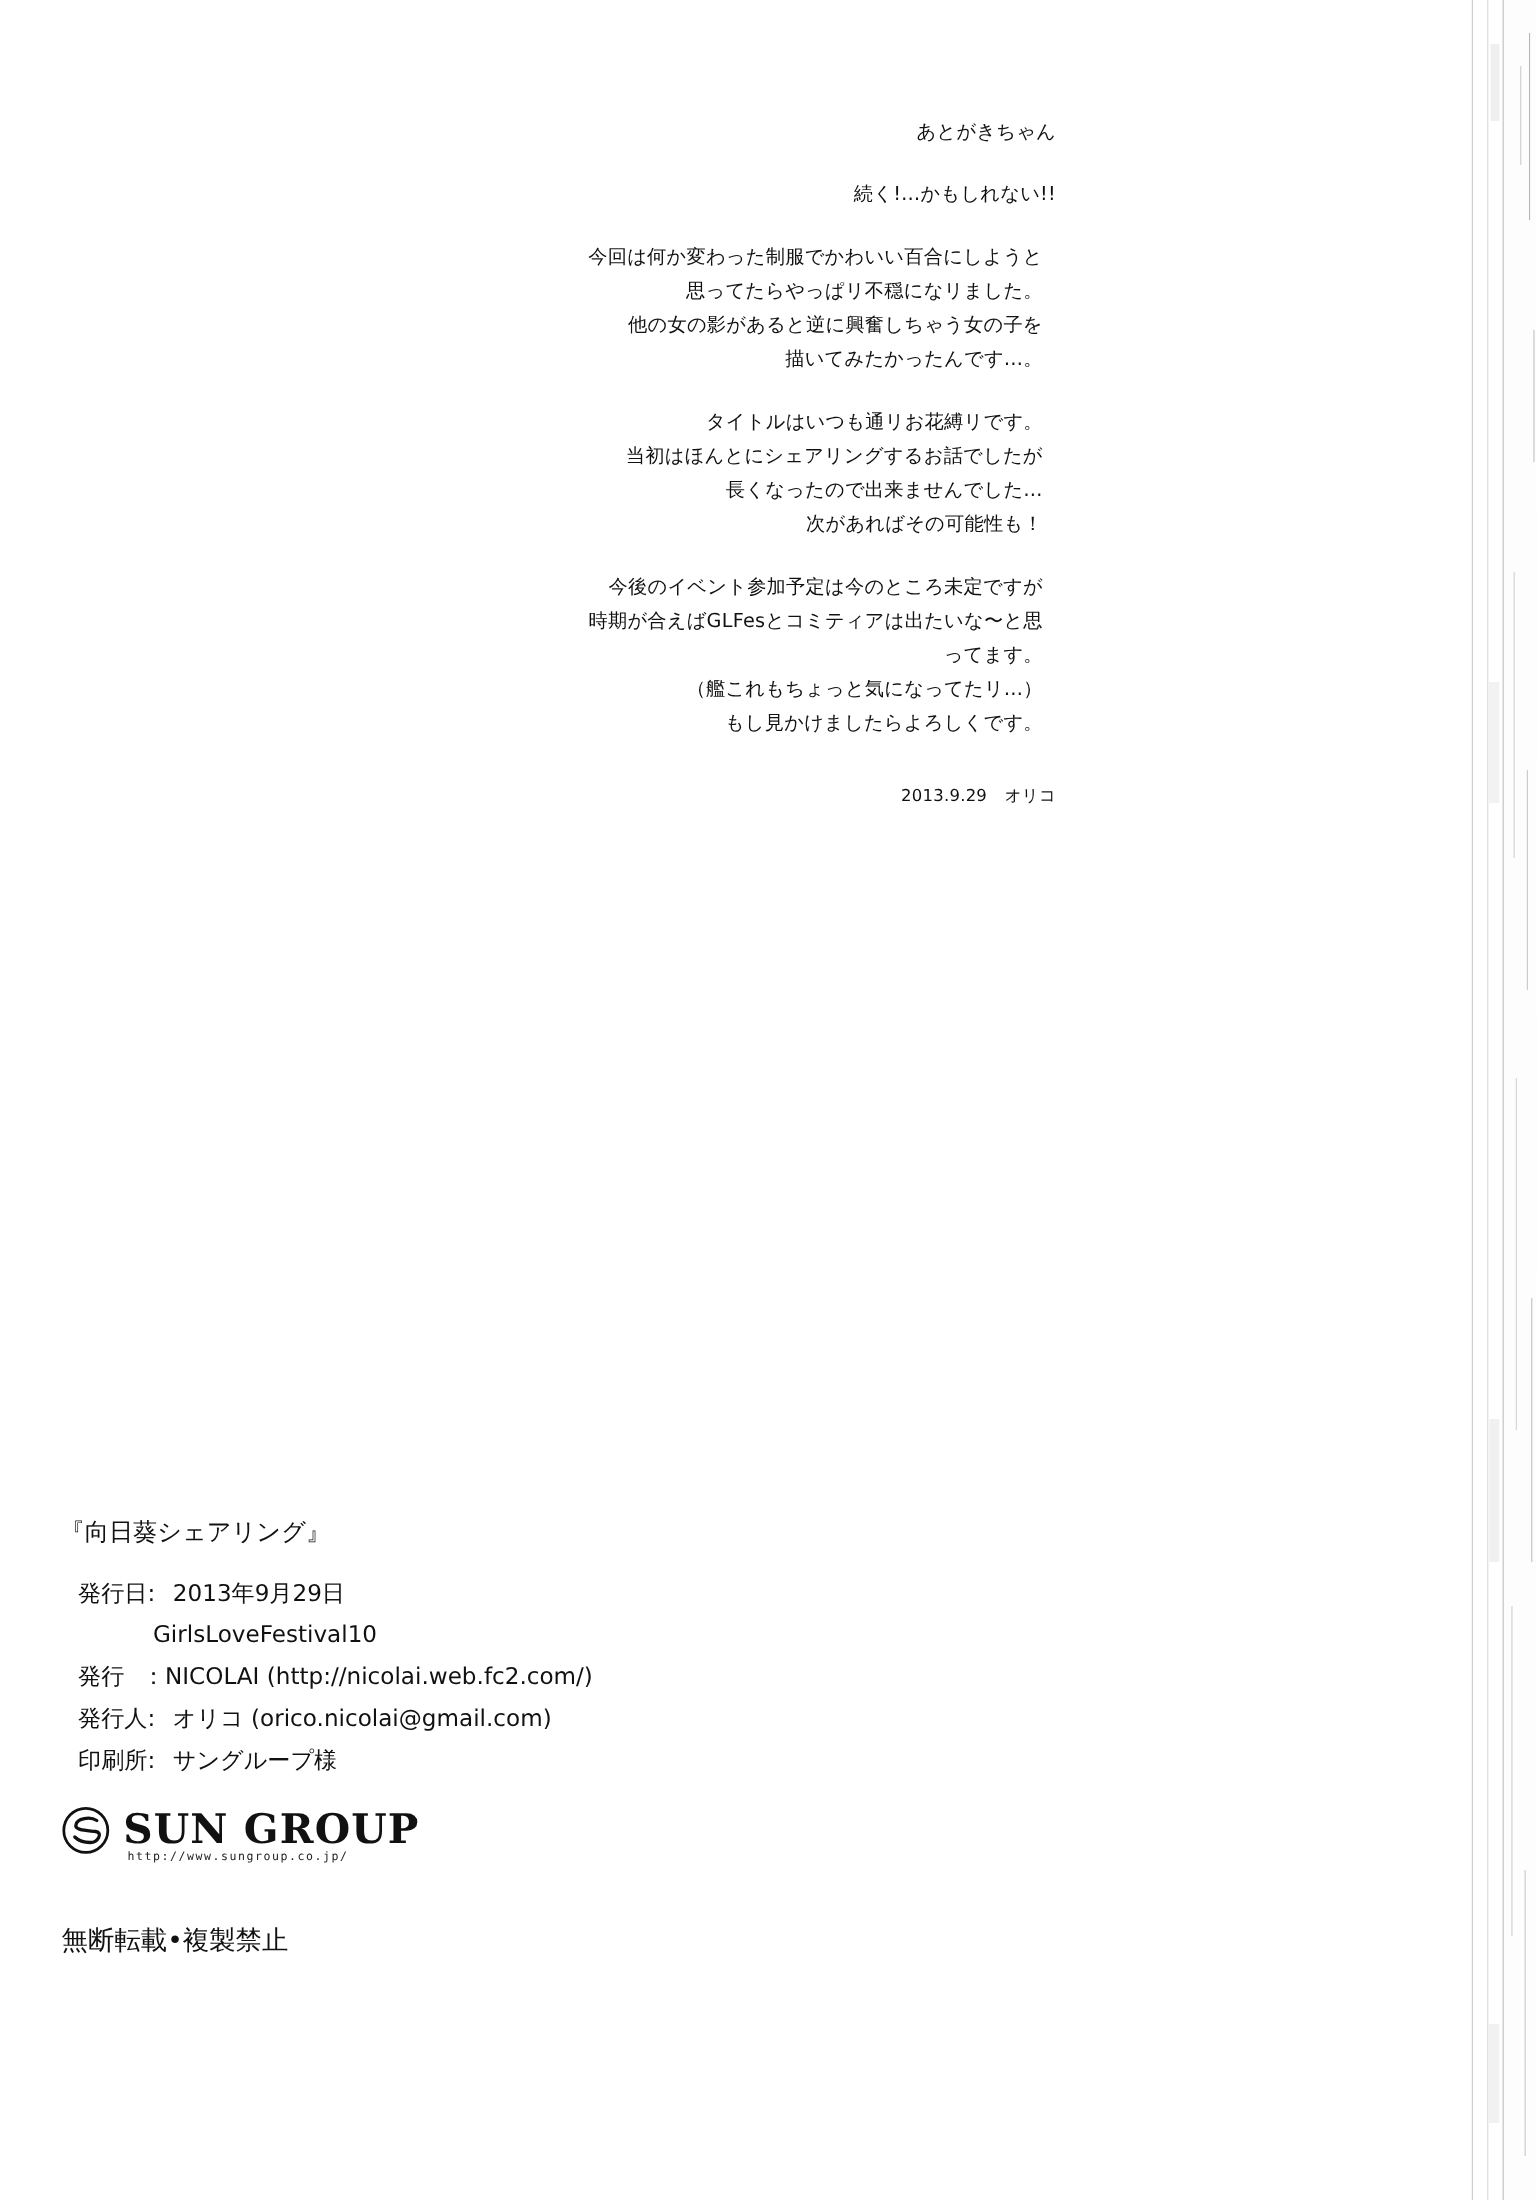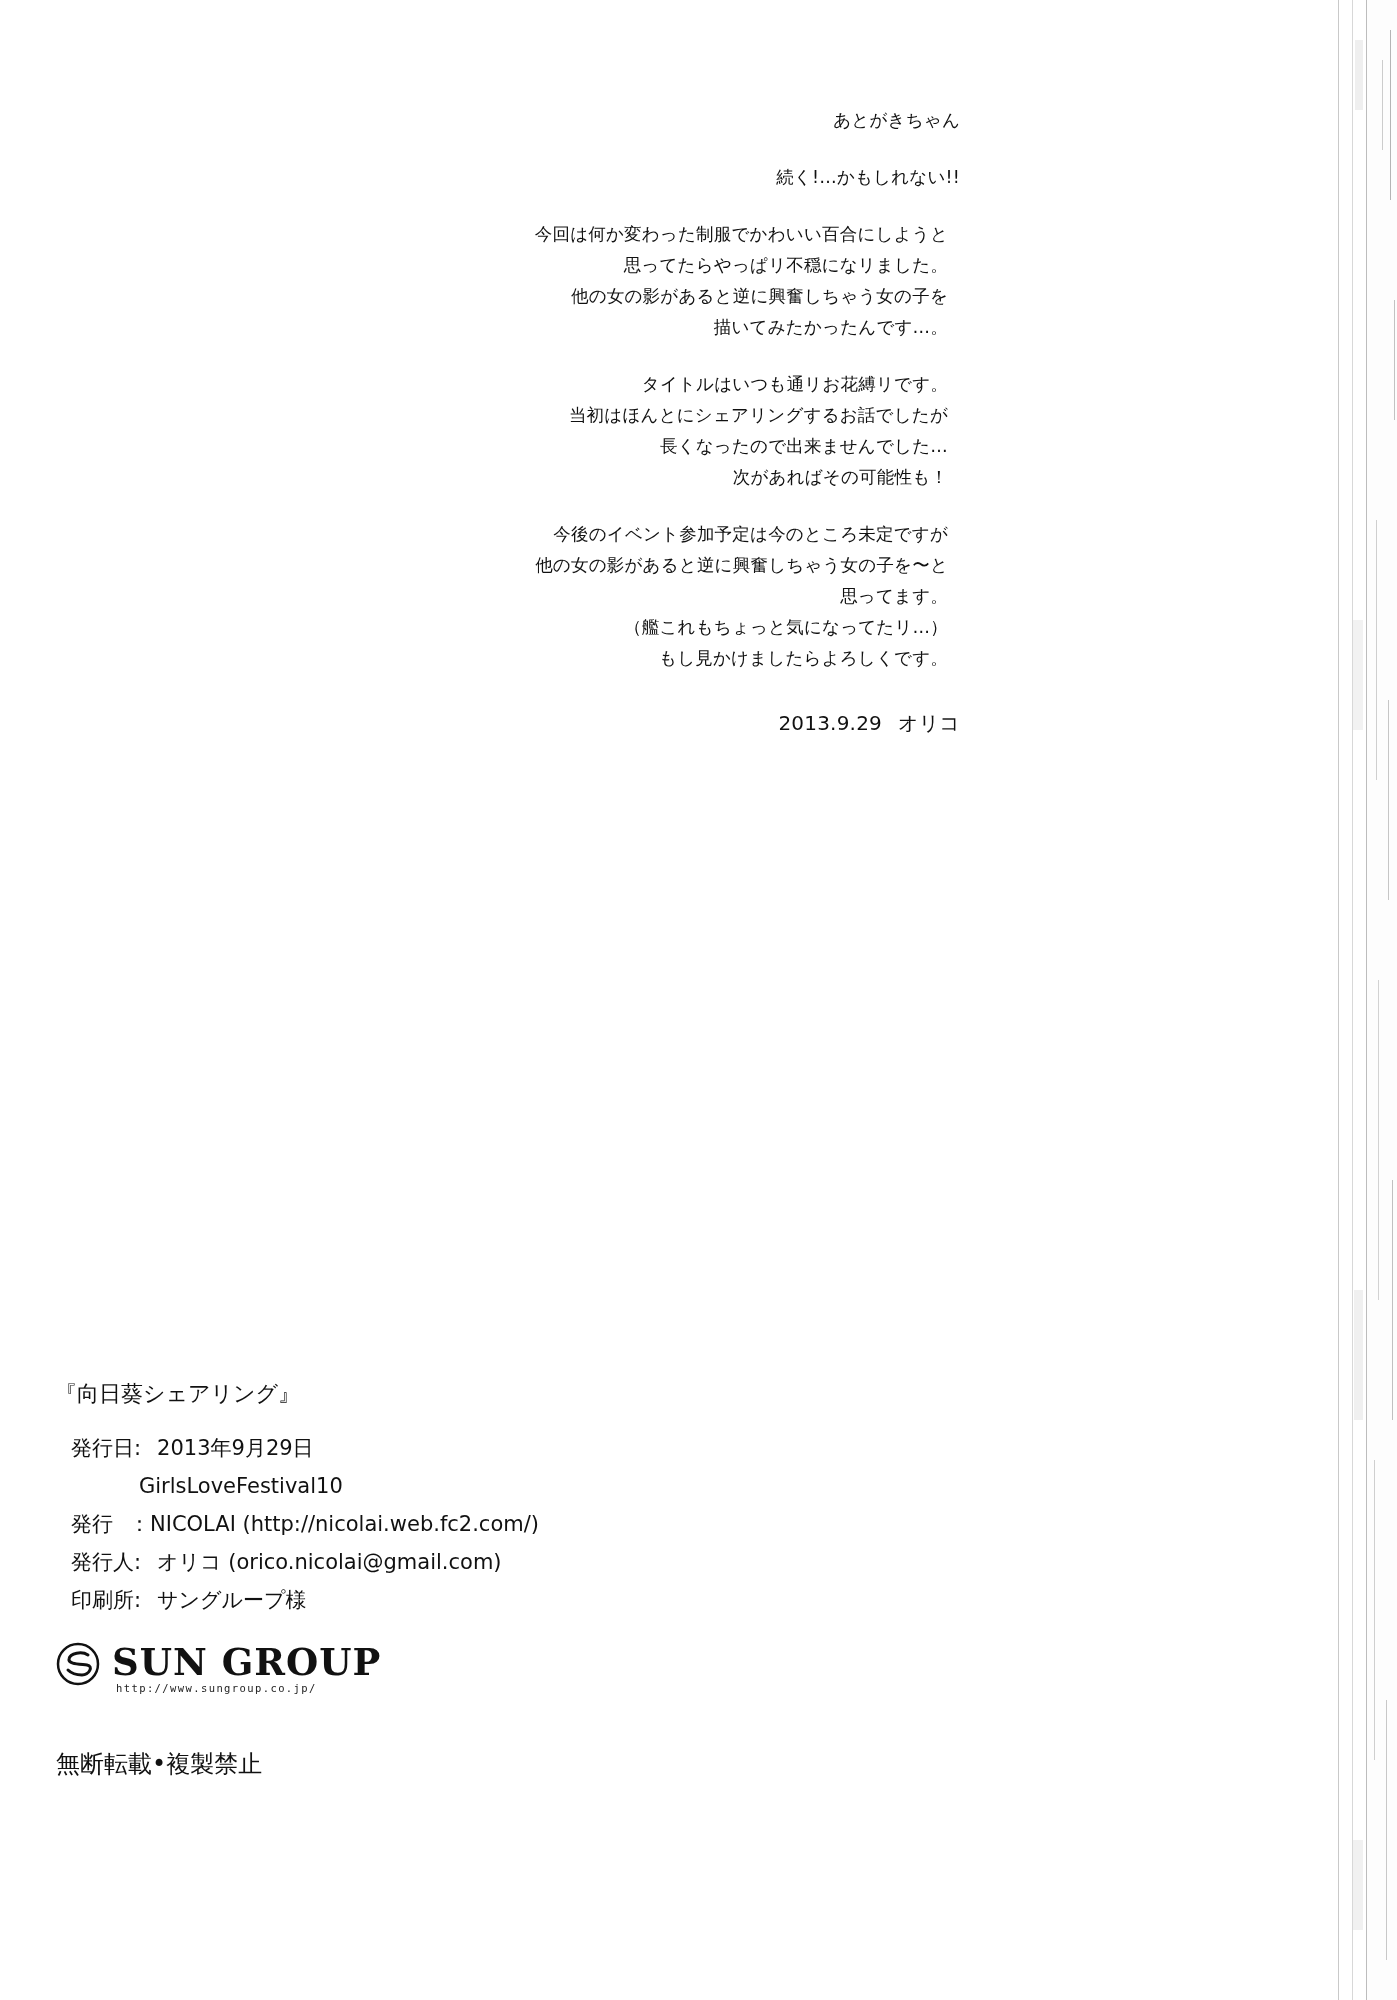--- a/index.html
+++ b/index.html
@@ -62,21 +62,21 @@
   .afterword .aw-lead {
     font-size: 17.5px;
     margin-bottom: 26px;
   }
   .afterword p {
     margin: 0 12px 26px 0;
   }
   .afterword .aw-sign {
     margin-top: 34px;
     margin-bottom: 0;
-    font-size: 20px;
+    font-size: 15px;
   }
   .aw-sign .sign-gap {
     display: inline-block;
     width: 16px;
   }
 
   
   .colophon {
     position: absolute;
     left: 55px;
@@ -176,21 +176,21 @@
     <div class="aw-lead">続く!…かもしれない!!</div>
     <p style="white-space: pre-line;">今回は何か変わった制服でかわいい百合にしようと
 思ってたらやっぱリ不穏になリました。
 他の女の影があると逆に興奮しちゃう女の子を
 描いてみたかったんです…。</p>
     <p style="white-space: pre-line;">タイトルはいつも通リお花縛リです。
 当初はほんとにシェアリングするお話でしたが
 長くなったので出来ませんでした…
 次があればその可能性も！</p>
     <p style="white-space: pre-line;">今後のイベント参加予定は今のところ未定ですが
-他の女の影があると逆に興奮しちゃう女の子を〜と思ってます。
+時期が合えばGLFesとコミティアは出たいな〜と思ってます。
 （艦これもちょっと気になってたリ…）
 もし見かけましたらよろしくです。</p>
     <div class="aw-sign">
       <span>2013.9.29</span><span class="sign-gap"></span><span>オリコ</span>
     </div>
   </div>
 
   <div class="colophon">
     <div class="col-title">『向日葵シェアリング』</div>
     <div class="col-line">

